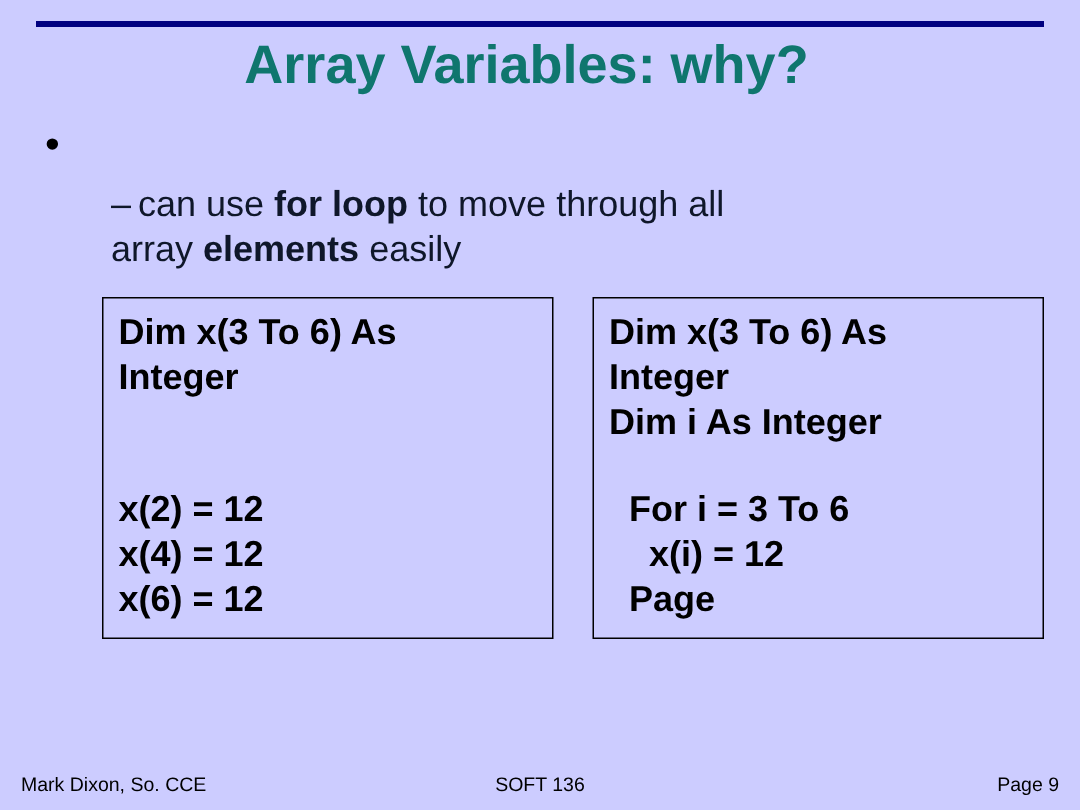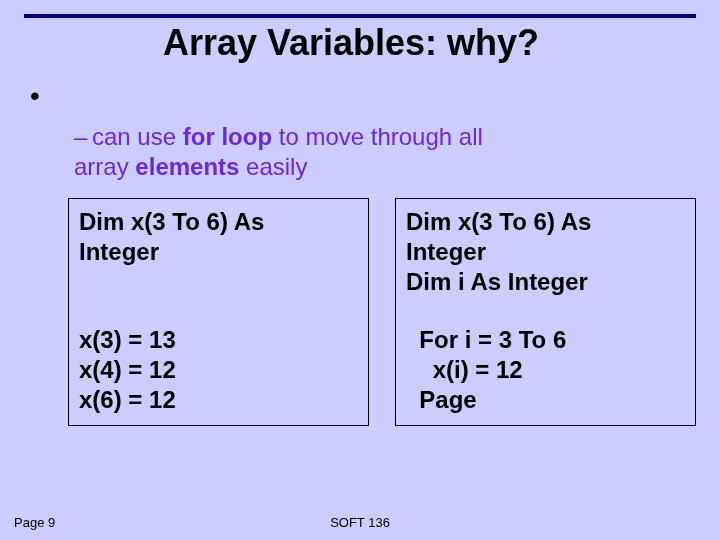--- a/index.html
+++ b/index.html
@@ -21,40 +21,40 @@
     background: #000080;
   }
   .title {
     position: absolute;
     top: 22px;
     left: 0;
     right: 18px;
     text-align: center;
     font-size: 36px;
     font-weight: bold;
-    color: #000000;
+    color: #0f766e;
   }
   .content {
     position: absolute;
     top: 80px;
     left: 24px;
     right: 24px;
   }
   .bullet1 {
     font-size: 28px;
     color: #000;
     display: flex;
     align-items: flex-start;
     gap: 10px;
     margin-bottom: 10px;
   }
   .bullet1 .dot { margin-left: 6px; }
   .bullet2 {
     font-size: 24px;
-    color: #6d28d9;
+    color: #0f172a;
     margin-left: 50px;
     margin-bottom: 16px;
     line-height: 1.25;
   }
   .dash { display: inline-block; width: 18px; }
   .boxes {
     display: flex;
     gap: 26px;
     margin-left: 44px;
     margin-top: 6px;
@@ -99,32 +99,33 @@
   <div class="bullet2">
     <span class="dash">–</span><span>can use </span><b>for loop</b><span style="white-space:pre-line"> to move through all
 array </span><b>elements</b><span> easily</span>
   </div>
 
   <div class="boxes">
     <div class="code-box">
       <div class="code-line">Dim x(3 To 6) As</div>
       <div class="code-line">Integer</div>
       <div class="gap-big"></div>
-      <div class="code-line">x(3) = 13</div>
+      <div class="code-line">x(2) = 12</div>
       <div class="code-line">x(4) = 12</div>
       <div class="code-line">x(6) = 12</div>
     </div>
     <div class="code-box">
       <div class="code-line">Dim x(3 To 6) As</div>
       <div class="code-line">Integer</div>
       <div class="code-line">Dim i As Integer</div>
       <div class="gap"></div>
       <div class="code-line">  For i = 3 To 6</div>
       <div class="code-line">    x(i) = 12</div>
       <div class="code-line">  Page</div>
     </div>
   </div>
 </div>
 
 <div class="footer">
+  <span>Mark Dixon, So. CCE</span>
   <span class="mid">SOFT 136</span>
   <span>Page 9</span>
 </div>
 
 </body></html>

